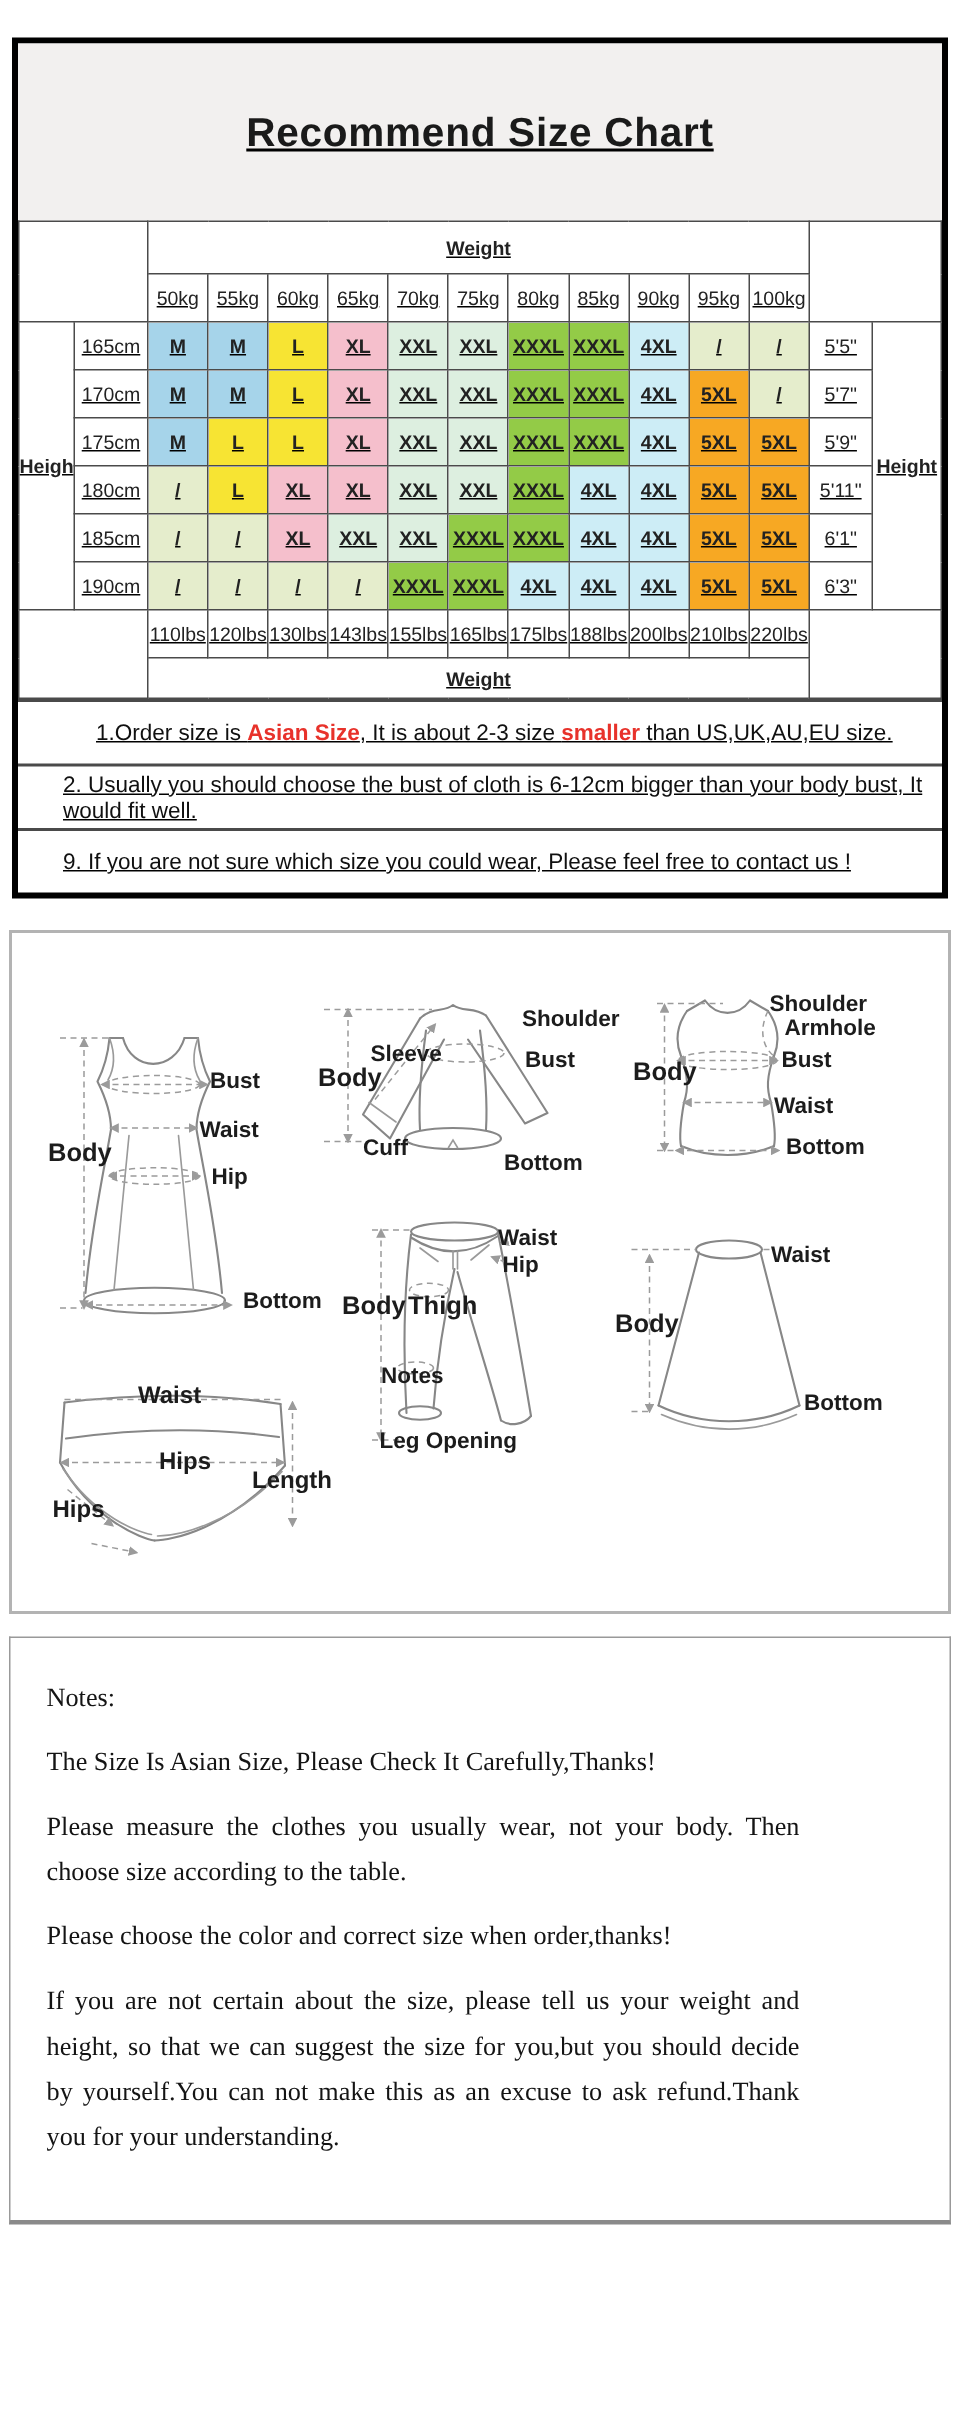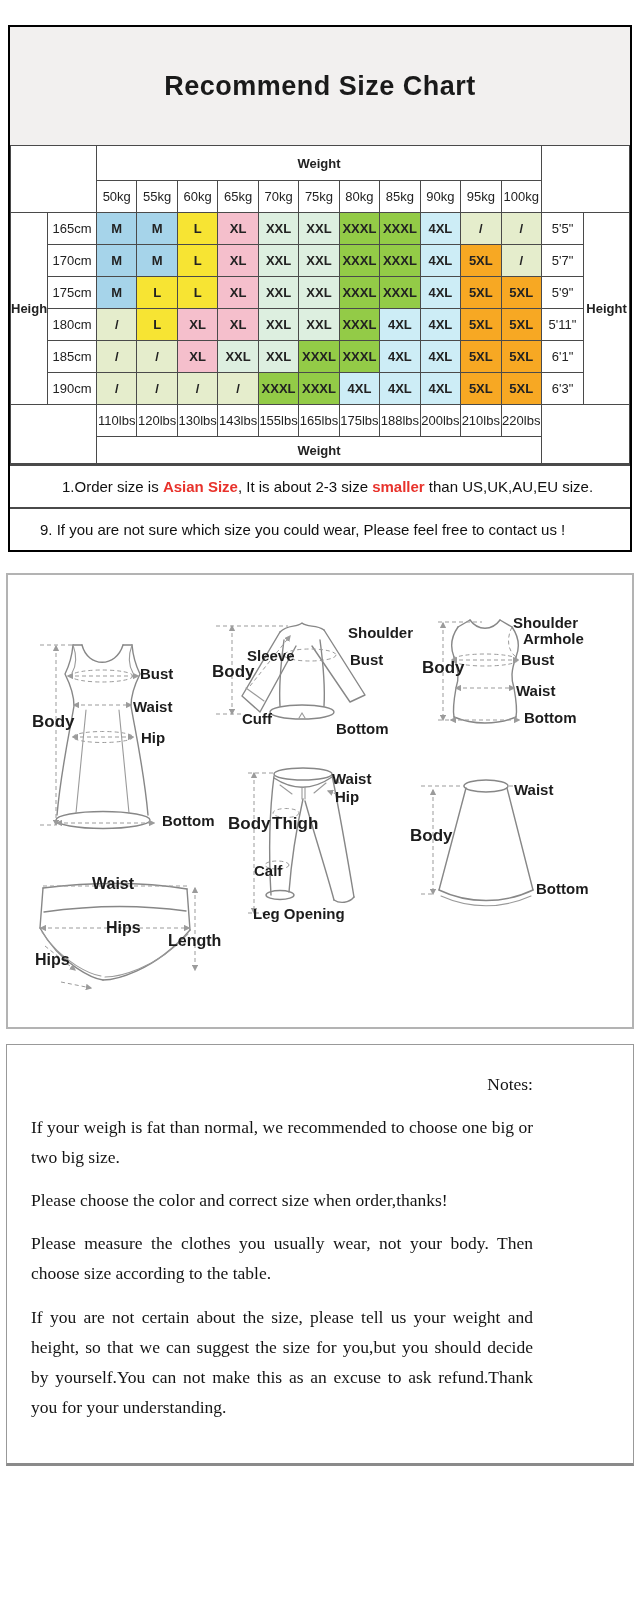--- a/index.html
+++ b/index.html
@@ -1,19 +1,19 @@
 <!DOCTYPE html>
 <html><head>
 <meta charset="utf-8">
 <style>
   html,body{margin:0;padding:0;background:#fff;}
   body{width:640px;font-family:"Liberation Sans",sans-serif;padding:25px 0 44px 0;}
 
   
-  .top-box{margin:0 8px;border:2px solid #000000;background:#fff;}
+  .top-box{margin:0 8px;border:4px solid #000000;background:#fff;text-decoration:underline;}
   .chart-title{height:118px;display:flex;align-items:center;justify-content:center;
     background:#f2f0ef;font-size:27px;font-weight:bold;color:#1a1a1a;letter-spacing:.5px;}
   table.size-table{border-collapse:collapse;width:100%;table-layout:fixed;}
   table.size-table td{border:1px solid #4a4a4a;text-align:center;vertical-align:middle;
     font-size:13px;color:#222;height:31px;padding:0;overflow:hidden;white-space:nowrap;}
   table.size-table tr.r-top td{height:34px;}
   table.size-table tr.r-foot td{height:26px;}
   td.hdr{font-weight:bold;font-size:14px;color:#1c1c1c;}
   td.sz{font-weight:bold;font-size:12.5px;color:#333;}
   td.kg,td.lbs{font-size:12.5px;}
@@ -29,21 +29,21 @@
   .ln2{fill:none;stroke:#9a9a9a;stroke-width:1.1;stroke-linecap:round;}
   .dash{fill:none;stroke:#9b9b9b;stroke-width:1;stroke-dasharray:4 3;}
   .dlabel{position:absolute;font-weight:bold;font-size:15px;color:#1c1c1c;white-space:nowrap;line-height:1;}
   .dlabel.big{font-size:17px;}
   .dlabel.mid{font-size:16px;}
 
   
   .notes-box{margin:15px 6px 0;border:1px solid #999;border-bottom:3px solid #8a8a8a;
     padding:24px 100px 28px 24px;font-family:"Liberation Serif",serif;color:#141414;background:#fff;}
   .notes-box p{font-size:17.5px;line-height:1.72;margin:13px 0;text-align:justify;}
-  .notes-box p.heading{text-align:right;margin-top:0;}
+  .notes-box p.heading{text-align:left;margin-top:0;}
 </style>
 </head>
 <body>
 
 <div class="top-box">
   <div class="chart-title">Recommend Size Chart</div>
   <table class="size-table" id="sizeTable">
     <colgroup>
       <col style="width:37px">
         <col style="width:49px">
@@ -188,20 +188,21 @@
           <td colspan="2" rowspan="2"></td>
         </tr>
         <tr class="r-foot">
           <td colspan="11" class="hdr">Weight</td>
         </tr>
       </tbody>
   </table>
   <div class="chart-note indent">
     <span><span>1.Order size is </span><span class="red accent" style="color: rgb(232, 50, 43);">Asian Size</span><span>, It is about 2-3 size </span><span class="red accent" style="color: rgb(232, 50, 43);">smaller</span><span> than US,UK,AU,EU size.</span></span>
   </div>
+  <div class="chart-note">2. Usually you should choose the bust of cloth is 6-12cm bigger than your body bust, It would fit well.</div>
   <div class="chart-note">9. If you are not sure which size you could wear, Please feel free to contact us !</div>
 </div>
 
 <div class="diagram-box">
 
   <svg style="left:20px;top:55px" width="160" height="210" viewBox="0 0 160 210">
     <defs>
         <marker id="a1" viewBox="0 0 10 10" refX="8" refY="5" markerWidth="6.5" markerHeight="6.5" orient="auto-start-reverse">
           <path d="M0,0L10,5L0,10z" fill="#9b9b9b"></path>
         </marker>
@@ -299,21 +300,21 @@
     <ellipse class="dash" cx="31" cy="100" rx="12" ry="4"></ellipse>
     <path class="dash" d="M8,8 L8,148" marker-start="url(#a4)" marker-end="url(#a4)"></path>
     <path class="dash" d="M2,8 L28,8 M2,148 L20,148"></path>
     <path class="dash" d="M98,14 L88,17" marker-end="url(#a4)"></path>
     <path class="dash" d="M98,32 L82,26" marker-end="url(#a4)"></path>
   </svg>
   <span class="dlabel" style="left:324px;top:196px">Waist</span>
   <span class="dlabel" style="left:327px;top:214px">Hip</span>
   <span class="dlabel big" style="left:220px;top:240px">Body</span>
   <span class="dlabel big" style="left:264px;top:240px">Thigh</span>
-  <span class="dlabel" style="left:246px;top:288px">Calf</span>
+  <span class="dlabel" style="left:246px;top:288px">Notes</span>
   <span class="dlabel" style="left:245px;top:331px">Leg Opening</span>
 
   <svg style="left:25px;top:303px" width="185" height="112" viewBox="0 0 185 112">
     <defs>
         <marker id="a5" viewBox="0 0 10 10" refX="8" refY="5" markerWidth="6.5" markerHeight="6.5" orient="auto-start-reverse">
           <path d="M0,0L10,5L0,10z" fill="#9b9b9b"></path>
         </marker>
       </defs>
     <path class="ln" d="M10,10 C60,4 110,4 154,11"></path>
     <path class="ln" d="M11,34 C60,27 110,27 153,33"></path>
@@ -346,17 +347,17 @@
     <path class="dash" d="M13,16 L56,16 M13,124 L25,124"></path>
     <path class="dash" d="M101,16 L108,16"></path>
   </svg>
   <span class="dlabel" style="left:506px;top:207px">Waist</span>
   <span class="dlabel big" style="left:402px;top:252px">Body</span>
   <span class="dlabel" style="left:528px;top:306px">Bottom</span>
 </div>
 
 <div class="notes-box">
   <p class="heading">Notes:</p>
-  <p>If your weigh is fat than normal, we recommended to choose one big or two big size.</p>
+  <p>The Size Is Asian Size, Please Check It Carefully,Thanks!</p>
+  <p>Please measure the clothes you usually wear, not your body. Then choose size according to the table.</p>
   <p>Please choose the color and correct size when order,thanks!</p>
-  <p>Please measure the clothes you usually wear, not your body. Then choose size according to the table.</p>
   <p>If you are not certain about the size, please tell us your weight and height, so that we can suggest the size for you,but you should decide by yourself.You can not make this as an excuse to ask refund.Thank you for your understanding.</p>
 </div>
 
 </body></html>

